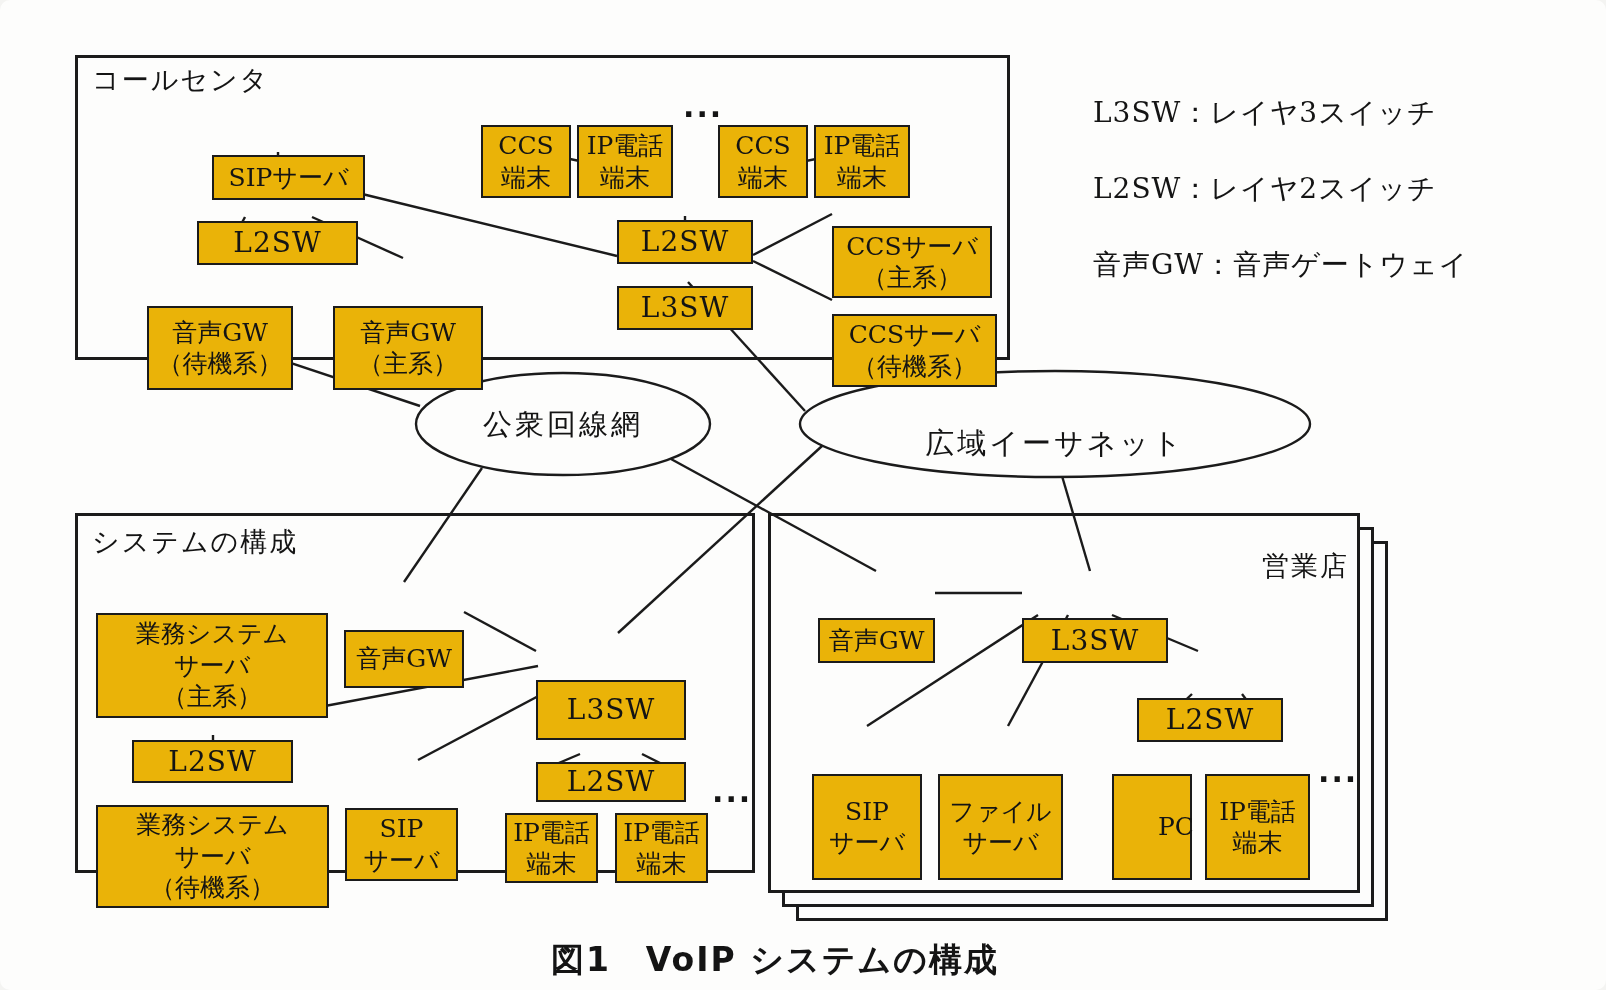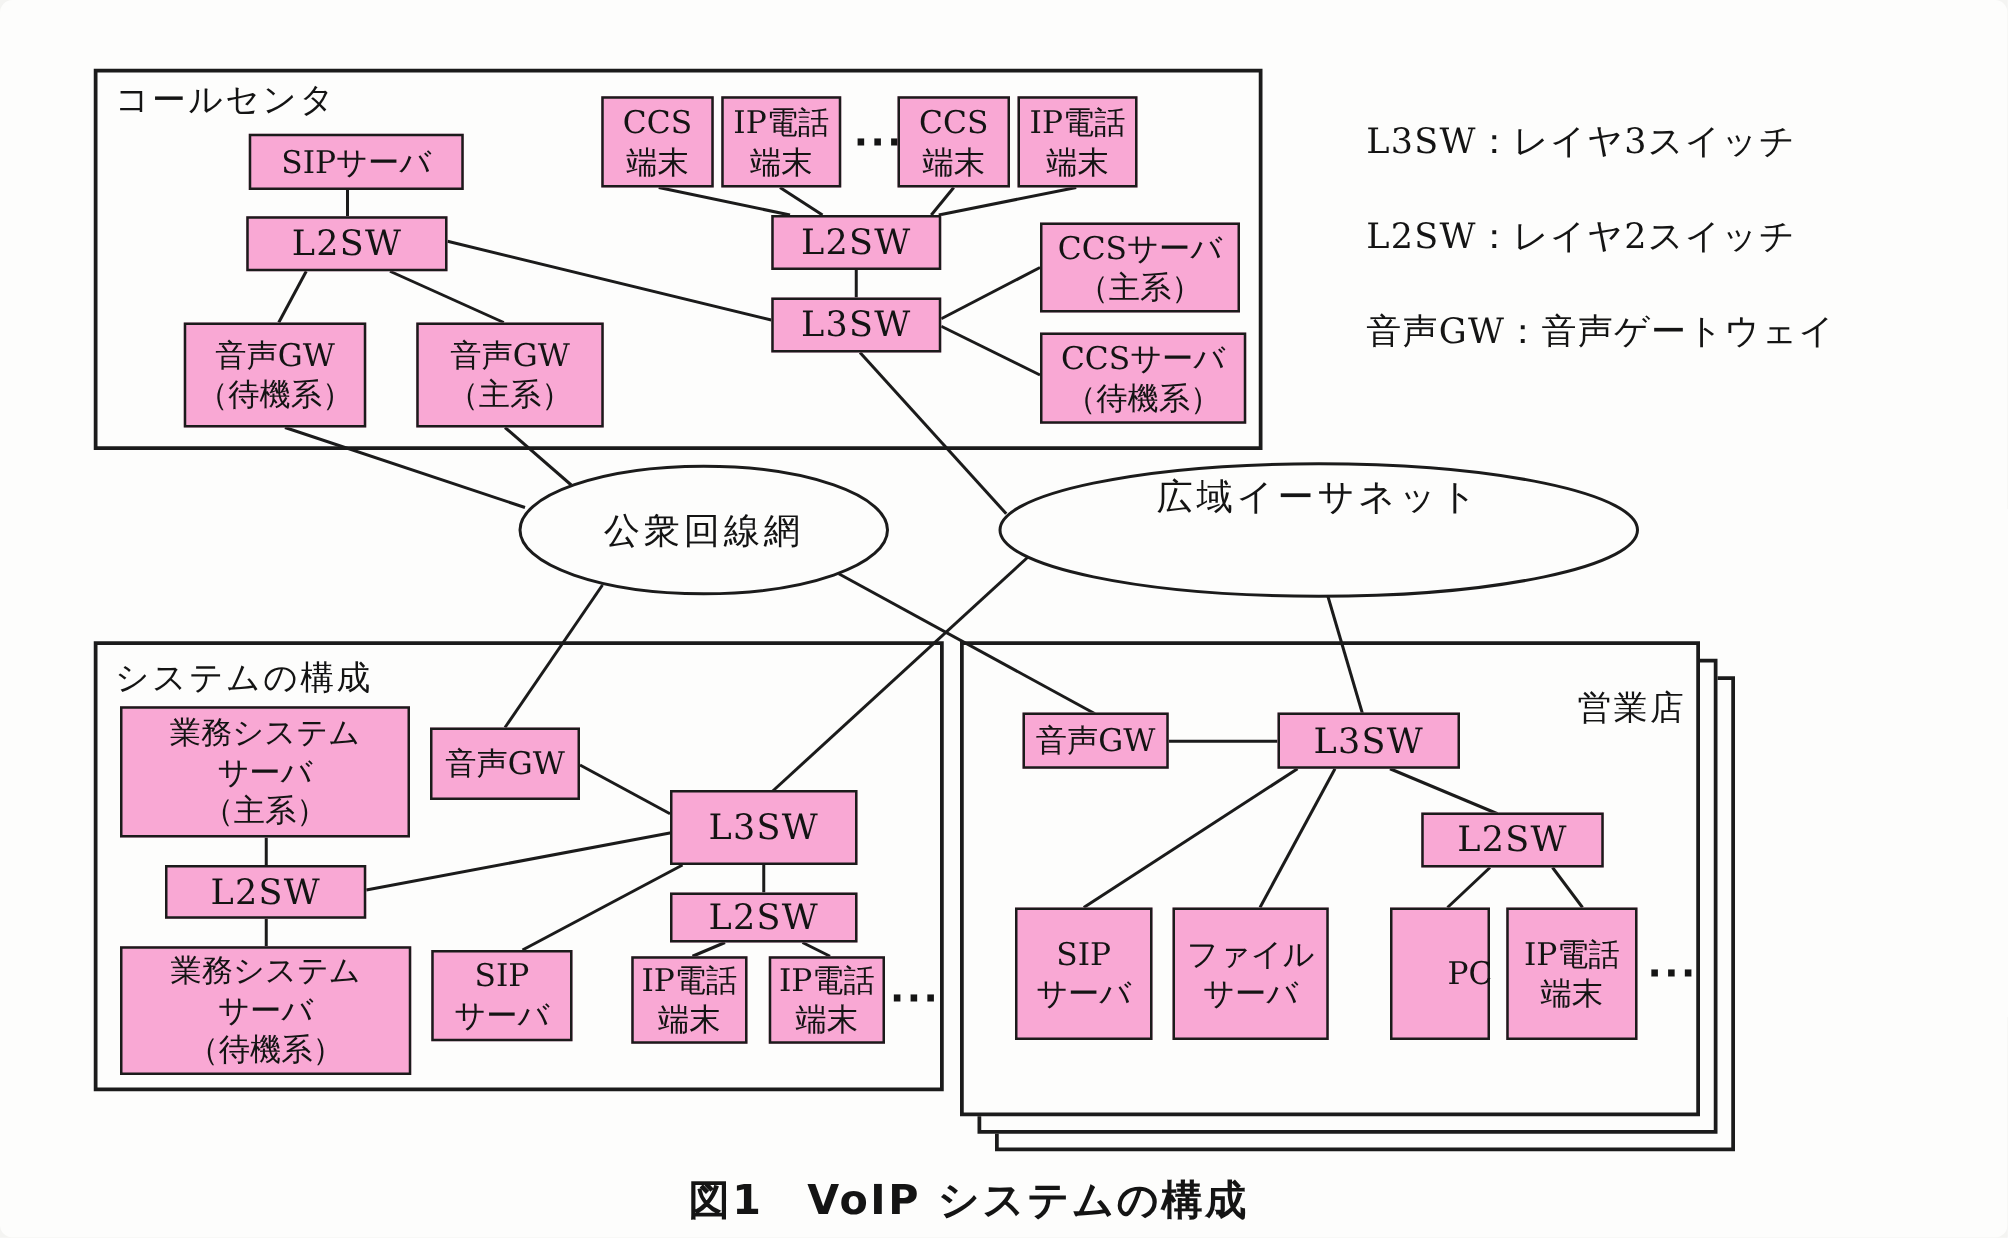--- a/index.html
+++ b/index.html
@@ -8,23 +8,23 @@
     font-family:"DejaVu Serif","Liberation Serif",serif;color:#141414;overflow:hidden;border-radius:10px;
   }
   
   .group{position:absolute;border:3px solid #1b1b1b;background:#fdfdfc;z-index:2;box-sizing:border-box;}
   .sheet{position:absolute;border:3px solid #1b1b1b;background:#fdfdfc;z-index:1;box-sizing:border-box;}
   .group-label{position:absolute;z-index:5;font-size:27px;letter-spacing:2px;white-space:nowrap;}
   
   #edges{position:absolute;left:0;top:0;z-index:3;}
   
   .node{
-    position:absolute;border:2.5px solid #1b1b1b;background:#f9a8d4;z-index:4;
+    position:absolute;border:2.5px solid #1b1b1b;background:#eab308;z-index:4;
     display:flex;align-items:center;justify-content:center;text-align:center;
-    font-size:25px;line-height:1.26;white-space:pre-line;box-sizing:border-box;
+    font-size:25px;line-height:1.26;white-space:pre-line;box-sizing:border-box;margin-top:48px;
   }
   .node.sw{font-size:28px;letter-spacing:1px;}
   .dots{
     position:absolute;z-index:4;font-size:30px;font-weight:bold;letter-spacing:2px;
     font-family:"DejaVu Sans","Liberation Sans",sans-serif;white-space:nowrap;
   }
   .net-label{
     position:absolute;z-index:4;font-size:29px;letter-spacing:3px;white-space:nowrap;
     transform:translate(-50%,-50%);
   }
@@ -97,23 +97,23 @@
         <line x1="1242" y1="694" x2="1266" y2="726"></line>
       </g>
       <g fill="#fdfdfc">
         <ellipse cx="563" cy="424" rx="147" ry="51"></ellipse>
         <ellipse cx="1055" cy="424" rx="255" ry="53"></ellipse>
       </g>
     </g>
   </svg>
 
   <div class="net-label" style="left:563px;top:425px;">公衆回線網</div>
-  <div class="net-label" style="left:1055px;top:398px;">広域イーサネット</div>
+  <div class="net-label" style="left:1055px;top:444px;">広域イーサネット</div>
 
-  <div class="node" style="left:199px;top:107px;width:172px;height:45px;text-align:center;">SIPサーバ</div>
+  <div class="node" style="left:212px;top:107px;width:153px;height:45px;text-align:center;">SIPサーバ</div>
   <div class="node sw" style="left:197px;top:173px;width:161px;height:44px;">L2SW</div>
   <div class="node" style="left:147px;top:258px;width:146px;height:84px;">音声GW
 （待機系）</div>
   <div class="node" style="left:333px;top:258px;width:150px;height:84px;">音声GW
 （主系）</div>
   <div class="node" style="left:481px;top:77px;width:90px;height:73px;">CCS
 端末</div>
   <div class="node" style="left:577px;top:77px;width:96px;height:73px;">IP電話
 端末</div>
   <div class="dots" style="left:683px;top:97px;">···</div>

